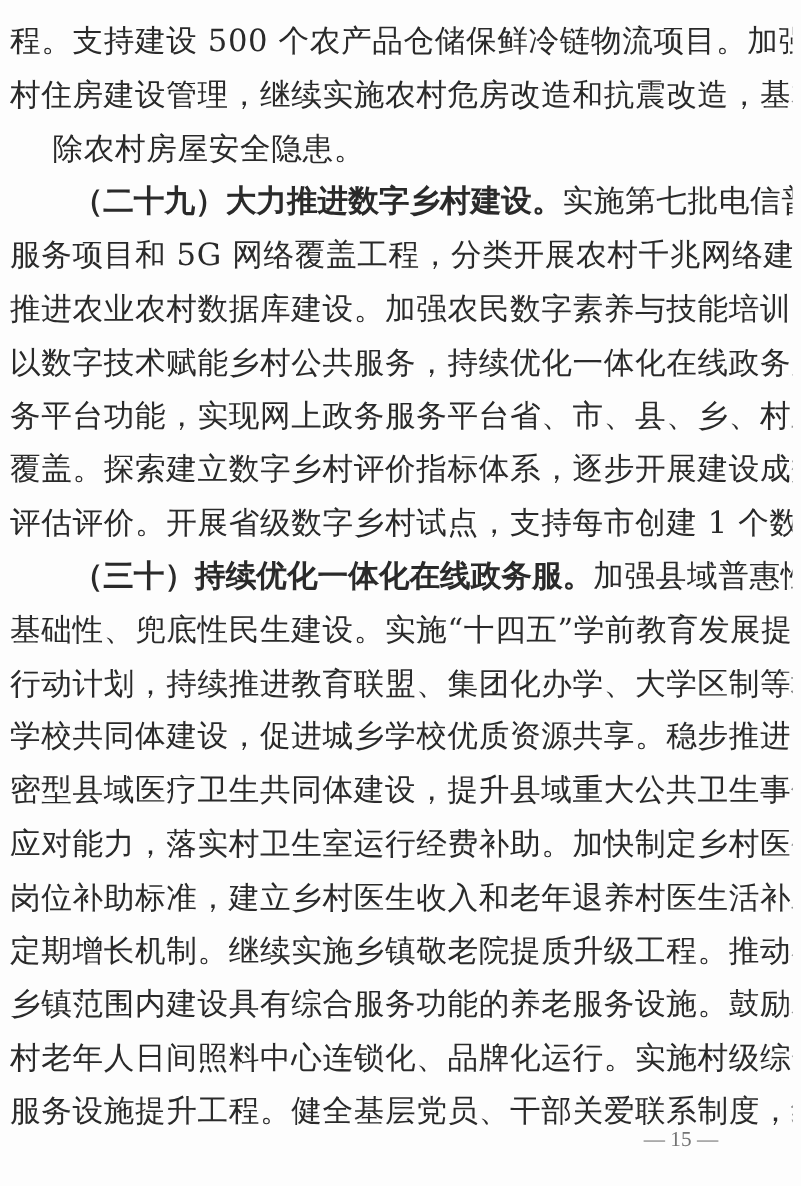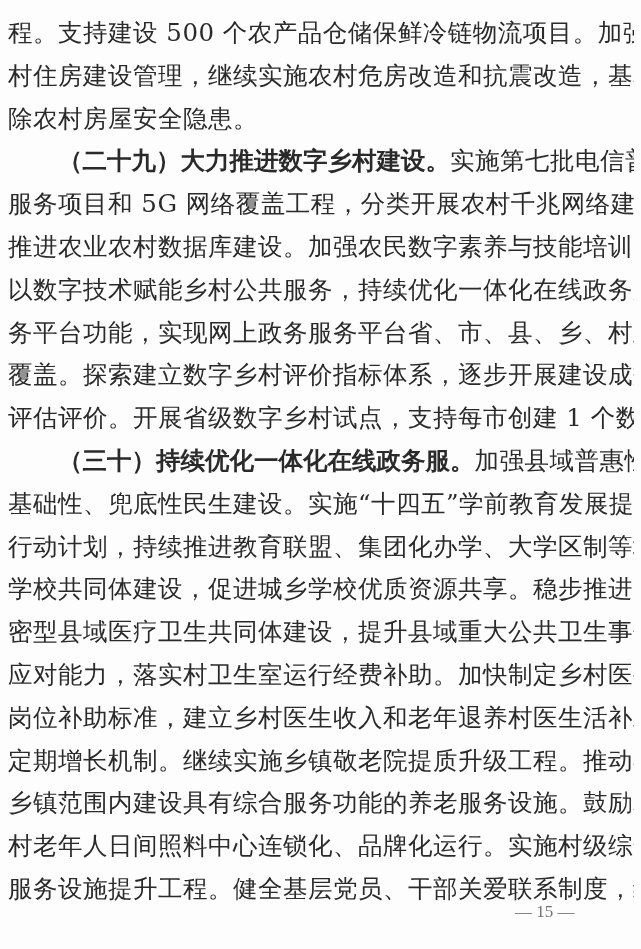--- a/index.html
+++ b/index.html
@@ -34,20 +34,21 @@
       line-height: 42.8px;
       font-size: 24.5px;
       white-space: nowrap;
       text-align: justify;
       text-align-last: justify;
       letter-spacing: 0.5px;
       overflow: hidden;
     }
     .line.last {
       text-align-last: left;
+      margin-left: 34px;
     }
     .line.indent {
       padding-left: 50px;
     }
     .heading {
       font-weight: bold;
       font-family: Liberation Sans, sans-serif;
       letter-spacing: 0;
     }
     .page-number {

